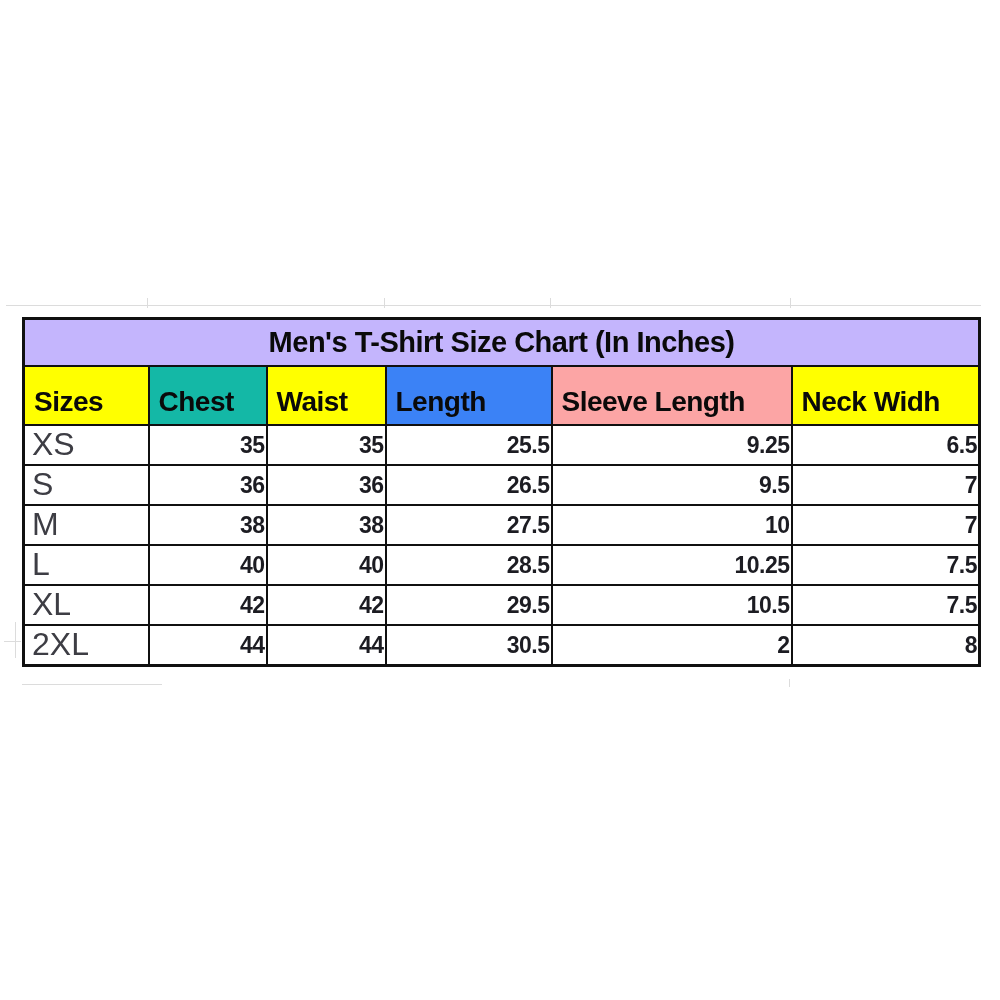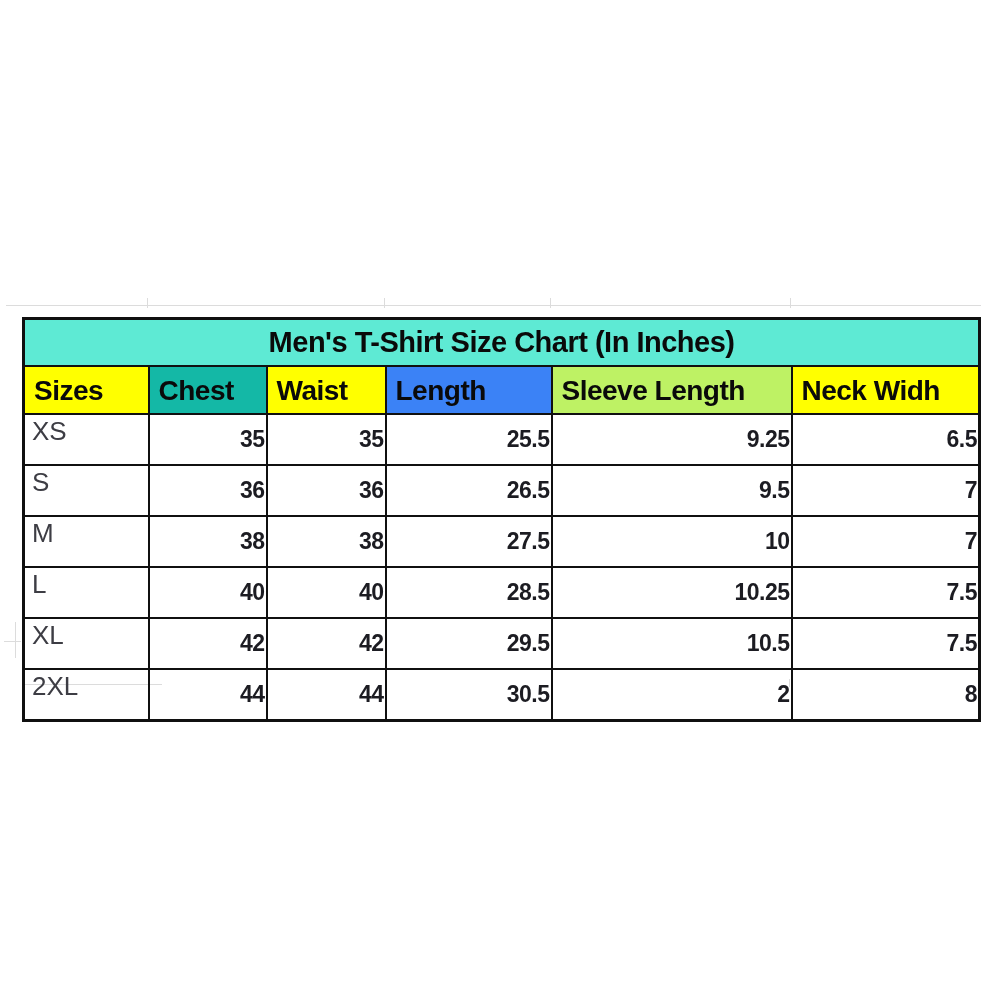--- a/index.html
+++ b/index.html
@@ -46,29 +46,29 @@
     color: #0a0a0a;
   }
   .head-cell {
     height: 45px;
     vertical-align: middle;
     font-weight: bold;
     font-size: 28px;
     letter-spacing: -0.5px;
     color: #0a0a0a;
     text-align: left;
-    padding: 1px 0 0 9px;
+    padding: 12px 0 0 9px;
   }
   .size-cell {
     height: 33px;
     vertical-align: middle;
-    font-size: 26px;
+    font-size: 32px;
     color: #3d3d44;
     text-align: left;
-    padding: 0 0 16px 7px;
+    padding: 0 0 1px 7px;
   }
   .num-cell {
     height: 33px;
     vertical-align: middle;
     text-align: right;
     font-size: 23px;
     font-weight: 600;
     letter-spacing: -0.5px;
     color: #1c1c22;
   }
@@ -93,29 +93,29 @@
       <col style="width:125px">
       <col style="width:118px">
       <col style="width:119px">
       <col style="width:166px">
       <col style="width:240px">
       <col style="width:188px">
     </colgroup>
 
     <tbody>
         <tr>
-      <td class="title-cell" colspan="6" style="background:#5eead4">Men's T-Shirt Size Chart (In Inches)</td>
+      <td class="title-cell" colspan="6" style="background:#c4b5fd">Men's T-Shirt Size Chart (In Inches)</td>
     </tr>
 
     <tr>
       <td class="head-cell" style="background:#ffff00">Sizes</td>
       <td class="head-cell" style="background:#14b8a6">Chest</td>
       <td class="head-cell" style="background:#ffff00">Waist</td>
       <td class="head-cell" style="background:#3b82f6">Length</td>
-      <td class="head-cell" style="background:#bef264">Sleeve Length</td>
+      <td class="head-cell" style="background:#fca5a5">Sleeve Length</td>
       <td class="head-cell" style="background:#ffff00">Neck Widh</td>
     </tr>
 
     <tr>
       <td class="size-cell">XS</td>
       <td class="num-cell">35</td>
       <td class="num-cell">35</td>
       <td class="num-cell">25.5</td>
       <td class="num-cell">9.25</td>
       <td class="num-cell">6.5</td>

